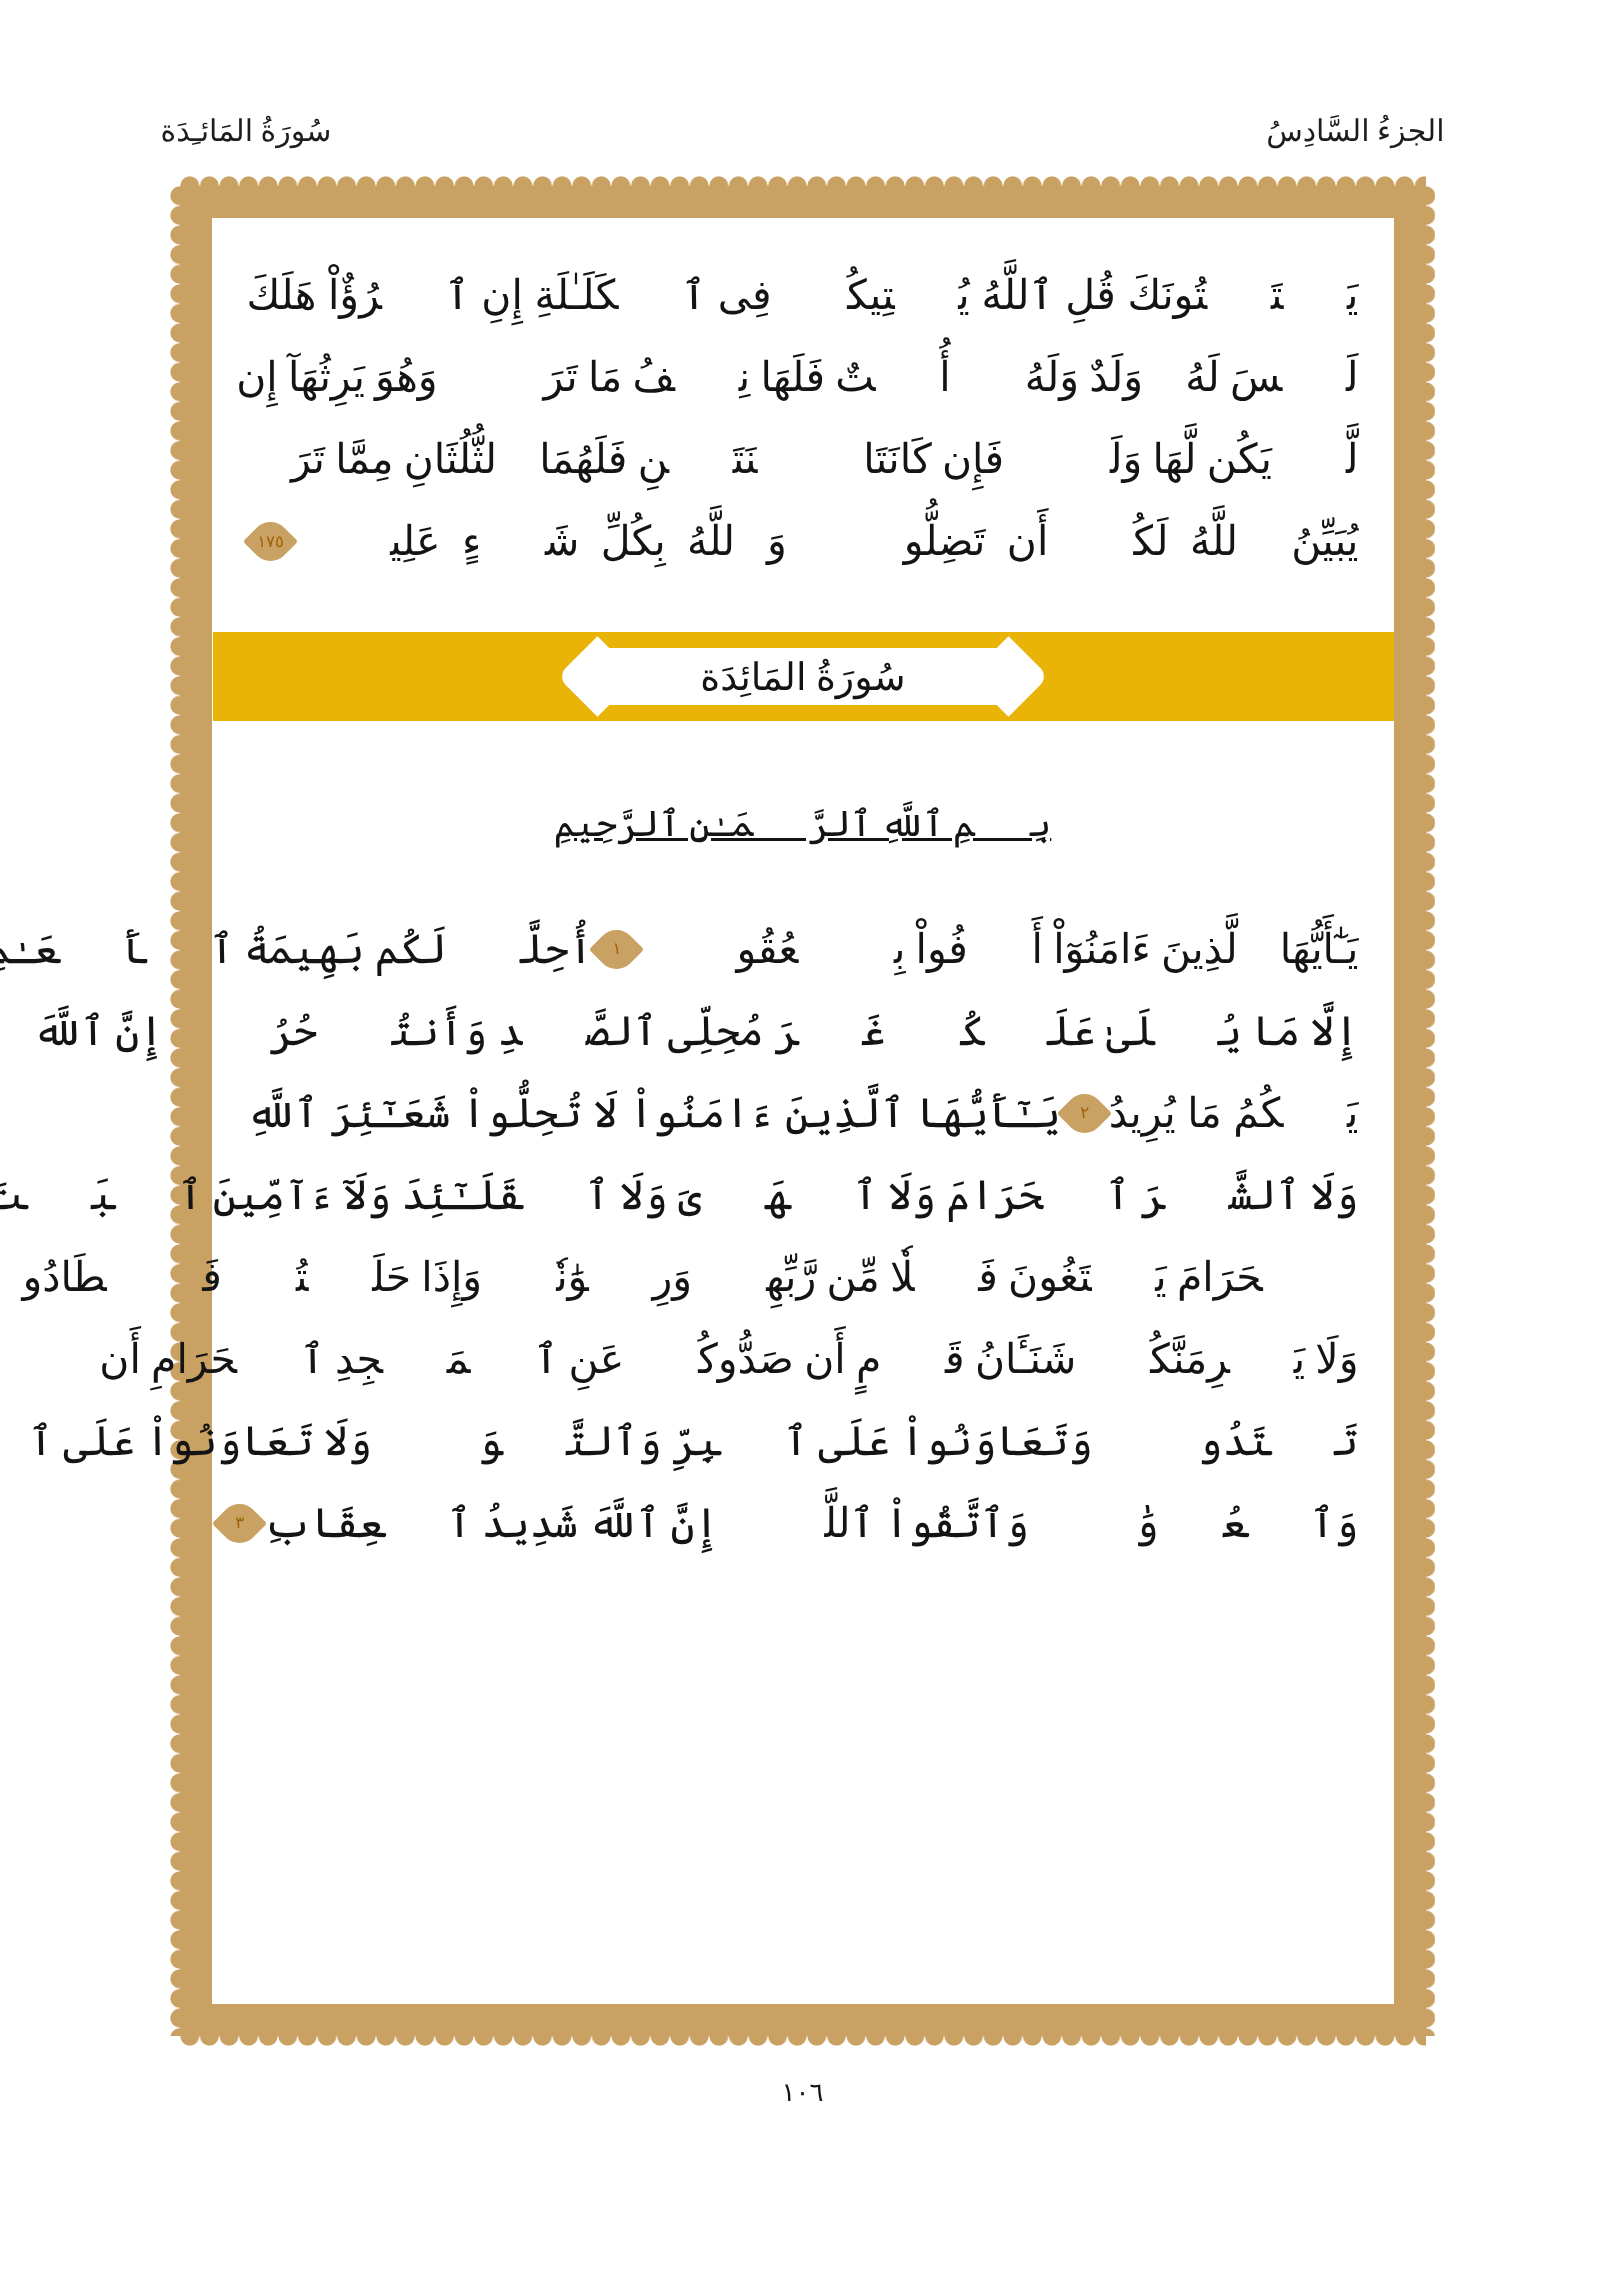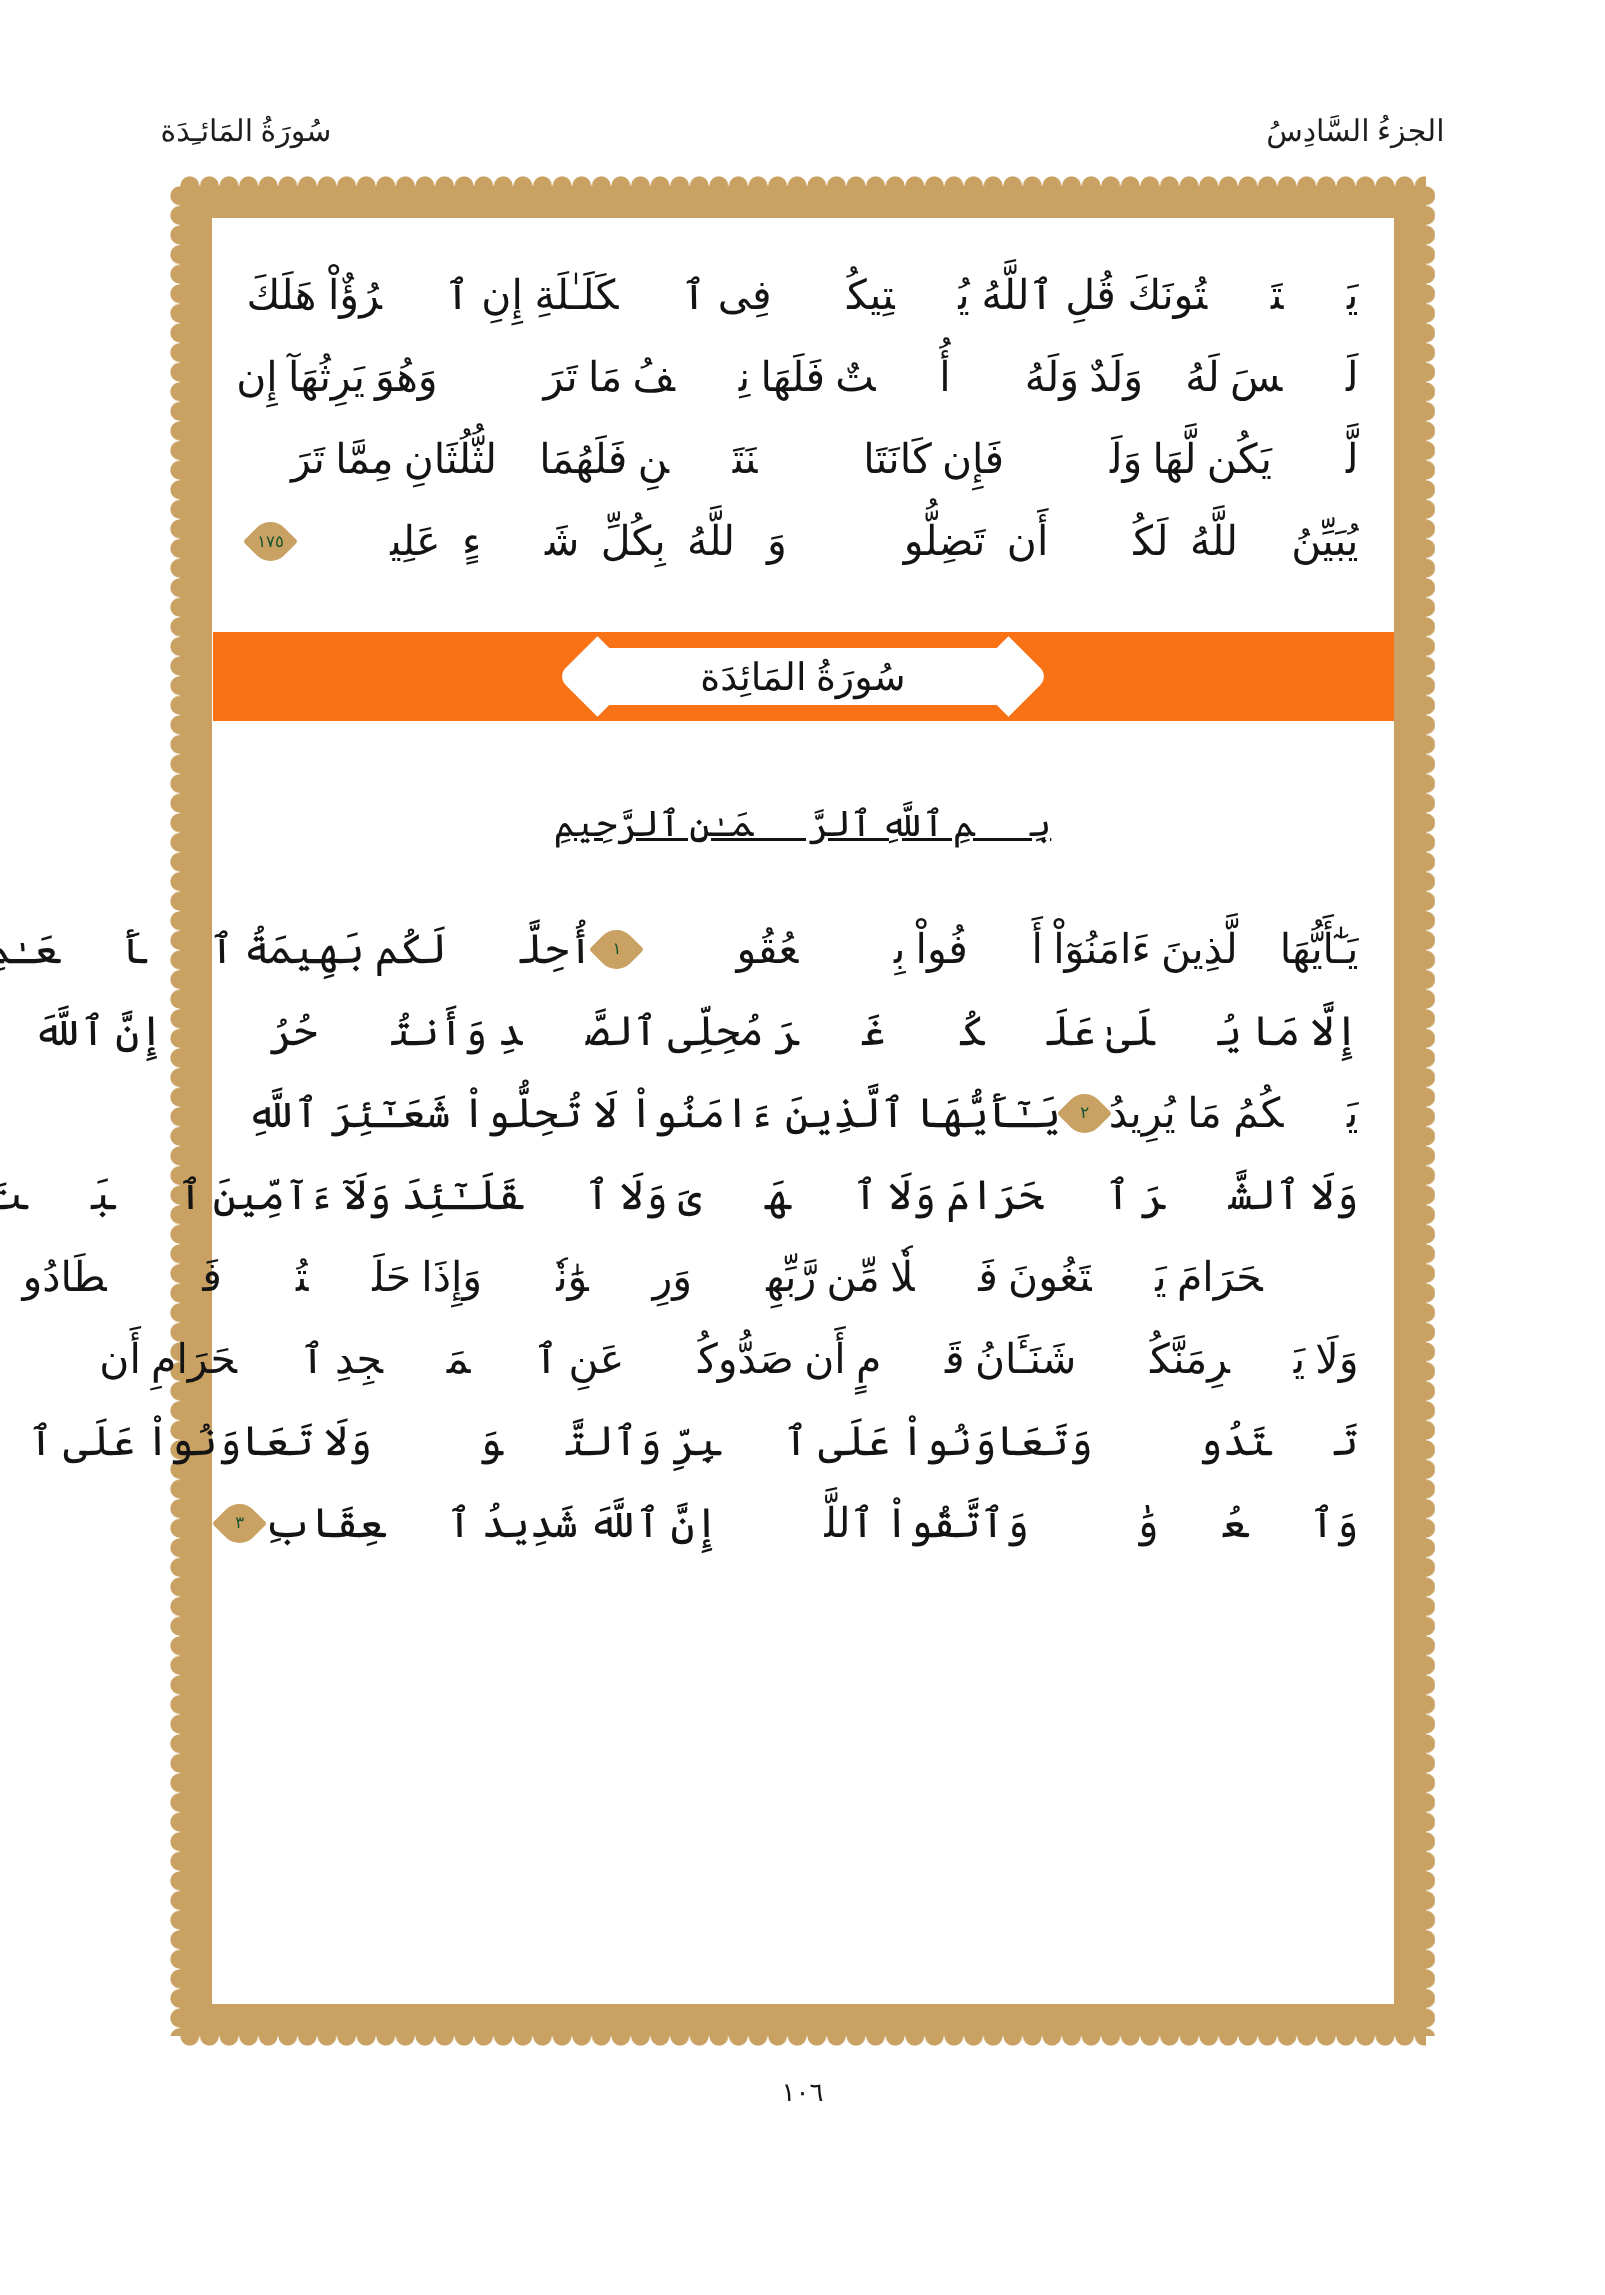--- a/index.html
+++ b/index.html
@@ -125,31 +125,31 @@
     transform: rotate(45deg);
     border-radius: 50% 8% 50% 8%;
   }
   .ayah-mark .num {
     position: absolute;
     inset: 0;
     display: flex;
     align-items: center;
     justify-content: center;
     font-size: 16.6px;
-    color: #14532d;
+    color: #a16207;
     font-family: "Liberation Serif", "DejaVu Serif", serif;
   }
 
   
   .surah-band {
     position: relative;
     width: calc(100% + 69px);
     margin: 18px -35px 15px -35px;
     height: 89px;
-    background: #f97316;
+    background: #eab308;
     display: flex;
     align-items: center;
     justify-content: center;
   }
   .surah-plate {
     position: relative;
     width: 423px;
     height: 57px;
     background: #ffffff;
     display: flex;

